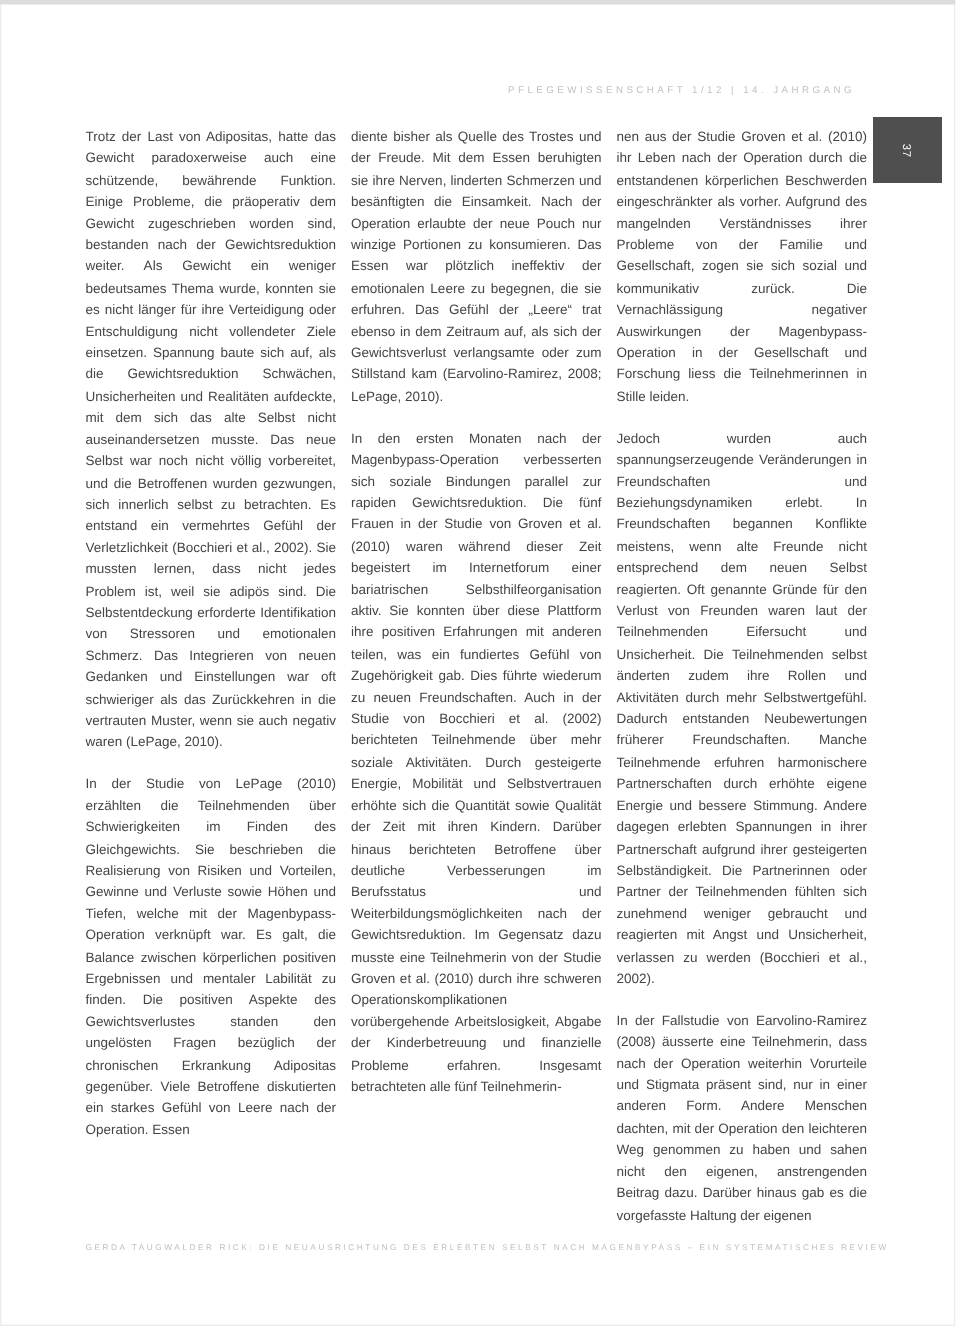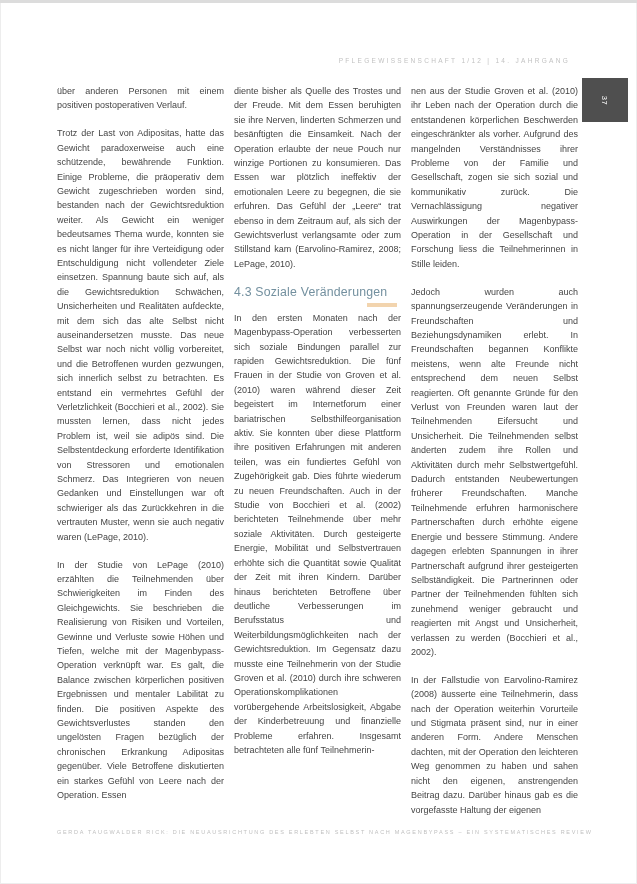--- a/index.html
+++ b/index.html
@@ -59,27 +59,25 @@
   <div class="top-edge"></div>
 
   <div class="running-header">Pflegewissenschaft 1/12 | 14. Jahrgang</div>
 
   <div class="page-badge">
     <span class="badge-num">37</span>
   </div>
 
   <div class="content" id="columns">
       <div class="col">
-        <p>über anderen Personen mit einem positiven postoperativen Verlauf.</p>
         <p>Trotz der Last von Adipositas, hatte das Gewicht paradoxerweise auch eine schützende, bewährende Funktion. Einige Probleme, die präoperativ dem Gewicht zugeschrieben worden sind, bestanden nach der Gewichtsreduktion weiter. Als Gewicht ein weniger bedeutsames Thema wurde, konnten sie es nicht länger für ihre Verteidigung oder Entschuldigung nicht vollendeter Ziele einsetzen. Spannung baute sich auf, als die Gewichtsreduktion Schwächen, Unsicherheiten und Realitäten aufdeckte, mit dem sich das alte Selbst nicht auseinandersetzen musste. Das neue Selbst war noch nicht völlig vorbereitet, und die Betroffenen wurden gezwungen, sich innerlich selbst zu betrachten. Es entstand ein vermehrtes Gefühl der Verletzlichkeit (Bocchieri et al., 2002). Sie mussten lernen, dass nicht jedes Problem ist, weil sie adipös sind. Die Selbstentdeckung erforderte Identifikation von Stressoren und emotionalen Schmerz. Das Integrieren von neuen Gedanken und Einstellungen war oft schwieriger als das Zurückkehren in die vertrauten Muster, wenn sie auch negativ waren (LePage, 2010).</p>
         <p>In der Studie von LePage (2010) erzählten die Teilnehmenden über Schwierigkeiten im Finden des Gleichgewichts. Sie beschrieben die Realisierung von Risiken und Vorteilen, Gewinne und Verluste sowie Höhen und Tiefen, welche mit der Magenbypass-Operation verknüpft war. Es galt, die Balance zwischen körperlichen positiven Ergebnissen und mentaler Labilität zu finden. Die positiven Aspekte des Gewichtsverlustes standen den ungelösten Fragen bezüglich der chronischen Erkrankung Adipositas gegenüber. Viele Betroffene diskutierten ein starkes Gefühl von Leere nach der Operation. Essen</p>
       </div>
       <div class="col">
         <p>diente bisher als Quelle des Trostes und der Freude. Mit dem Essen beruhigten sie ihre Nerven, linderten Schmerzen und besänftigten die Einsamkeit. Nach der Operation erlaubte der neue Pouch nur winzige Portionen zu konsumieren. Das Essen war plötzlich ineffektiv der emotionalen Leere zu begegnen, die sie erfuhren. Das Gefühl der „Leere“ trat ebenso in dem Zeitraum auf, als sich der Gewichtsverlust verlangsamte oder zum Stillstand kam (Earvolino-Ramirez, 2008; LePage, 2010).</p>
-        <h2>4.3 Soziale Veränderungen</h2>
         <p>In den ersten Monaten nach der Magenbypass-Operation verbesserten sich soziale Bindungen parallel zur rapiden Gewichtsreduktion. Die fünf Frauen in der Studie von Groven et al. (2010) waren während dieser Zeit begeistert im Internetforum einer bariatrischen Selbsthilfeorganisation aktiv. Sie konnten über diese Plattform ihre positiven Erfahrungen mit anderen teilen, was ein fundiertes Gefühl von Zugehörigkeit gab. Dies führte wiederum zu neuen Freundschaften. Auch in der Studie von Bocchieri et al. (2002) berichteten Teilnehmende über mehr soziale Aktivitäten. Durch gesteigerte Energie, Mobilität und Selbstvertrauen erhöhte sich die Quantität sowie Qualität der Zeit mit ihren Kindern. Darüber hinaus berichteten Betroffene über deutliche Verbesserungen im Berufsstatus und Weiterbildungsmöglichkeiten nach der Gewichtsreduktion. Im Gegensatz dazu musste eine Teilnehmerin von der Studie Groven et al. (2010) durch ihre schweren Operationskomplikationen vorübergehende Arbeitslosigkeit, Abgabe der Kinderbetreuung und finanzielle Probleme erfahren. Insgesamt betrachteten alle fünf Teilnehmerin-</p>
       </div>
       <div class="col">
         <p>nen aus der Studie Groven et al. (2010) ihr Leben nach der Operation durch die entstandenen körperlichen Beschwerden eingeschränkter als vorher. Aufgrund des mangelnden Verständnisses ihrer Probleme von der Familie und Gesellschaft, zogen sie sich sozial und kommunikativ zurück. Die Vernachlässigung negativer Auswirkungen der Magenbypass-Operation in der Gesellschaft und Forschung liess die Teilnehmerinnen in Stille leiden.</p>
         <p>Jedoch wurden auch spannungserzeugende Veränderungen in Freundschaften und Beziehungsdynamiken erlebt. In Freundschaften begannen Konflikte meistens, wenn alte Freunde nicht entsprechend dem neuen Selbst reagierten. Oft genannte Gründe für den Verlust von Freunden waren laut der Teilnehmenden Eifersucht und Unsicherheit. Die Teilnehmenden selbst änderten zudem ihre Rollen und Aktivitäten durch mehr Selbstwertgefühl. Dadurch entstanden Neubewertungen früherer Freundschaften. Manche Teilnehmende erfuhren harmonischere Partnerschaften durch erhöhte eigene Energie und bessere Stimmung. Andere dagegen erlebten Spannungen in ihrer Partnerschaft aufgrund ihrer gesteigerten Selbständigkeit. Die Partnerinnen oder Partner der Teilnehmenden fühlten sich zunehmend weniger gebraucht und reagierten mit Angst und Unsicherheit, verlassen zu werden (Bocchieri et al., 2002).</p>
         <p>In der Fallstudie von Earvolino-Ramirez (2008) äusserte eine Teilnehmerin, dass nach der Operation weiterhin Vorurteile und Stigmata präsent sind, nur in einer anderen Form. Andere Menschen dachten, mit der Operation den leichteren Weg genommen zu haben und sahen nicht den eigenen, anstrengenden Beitrag dazu. Darüber hinaus gab es die vorgefasste Haltung der eigenen</p>
       </div>
     </div>
 
   <div class="running-footer">Gerda Taugwalder Rick: Die Neuausrichtung des erlebten Selbst nach Magenbypass – Ein systematisches Review</div>

